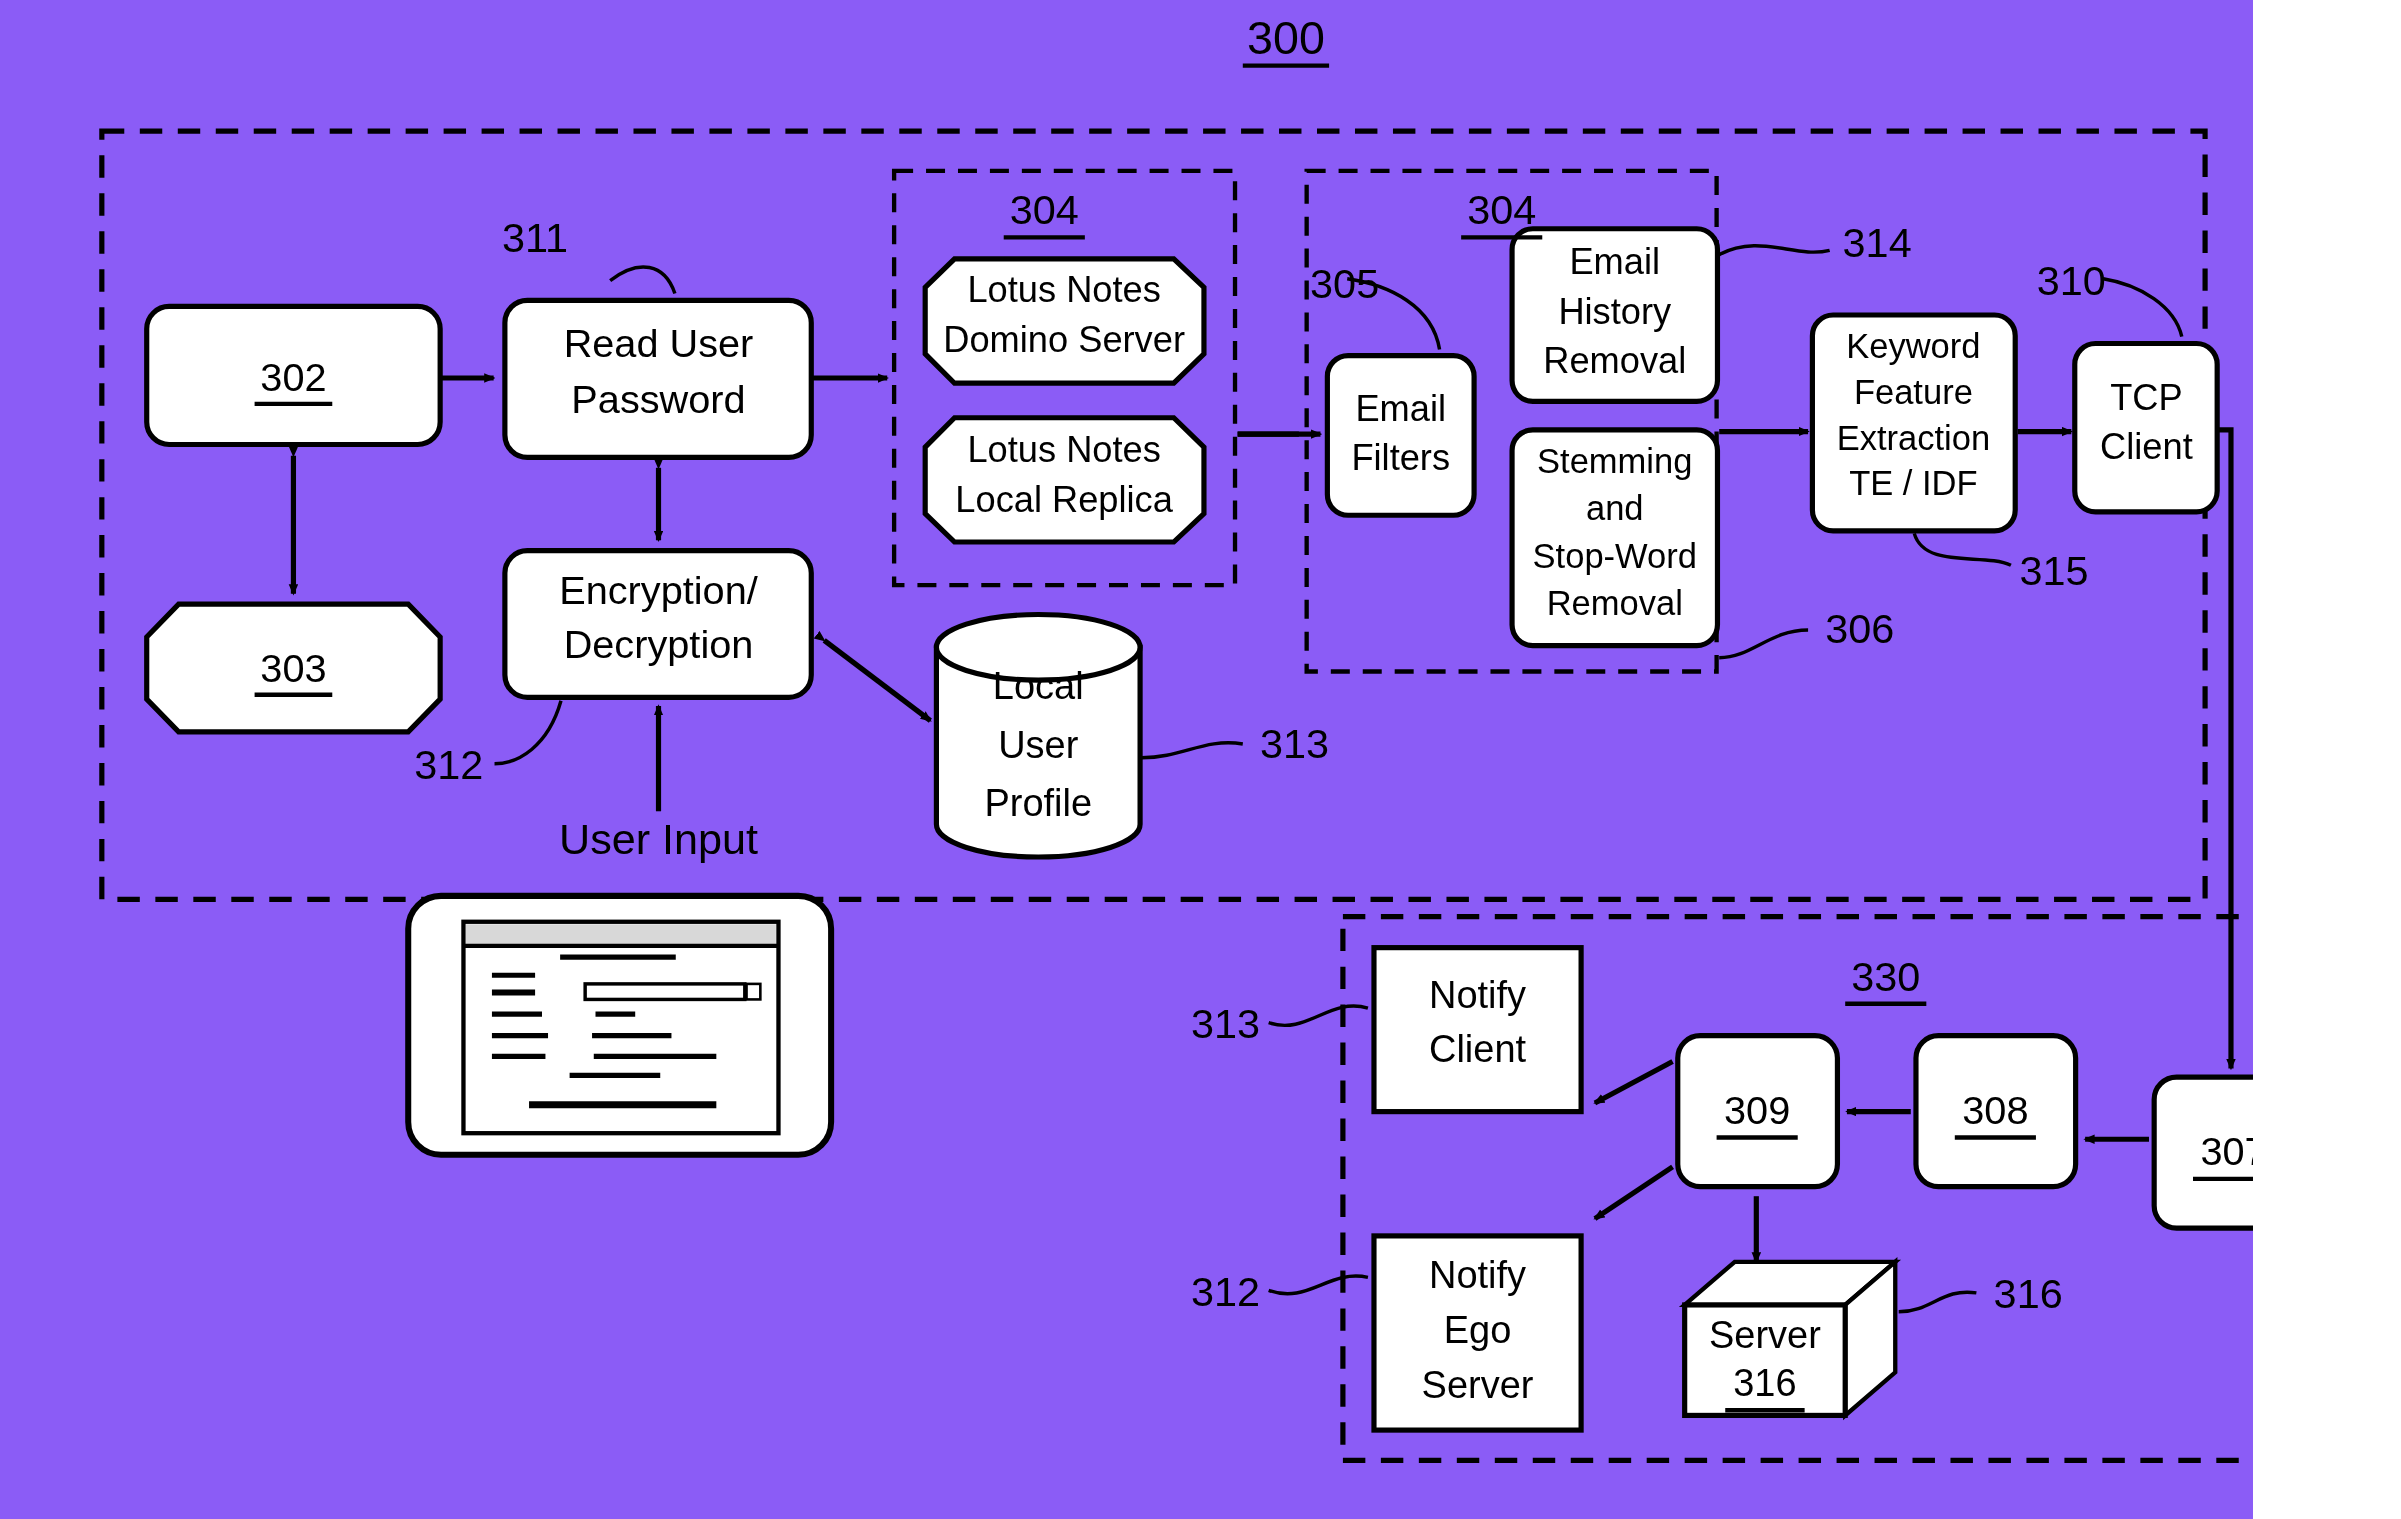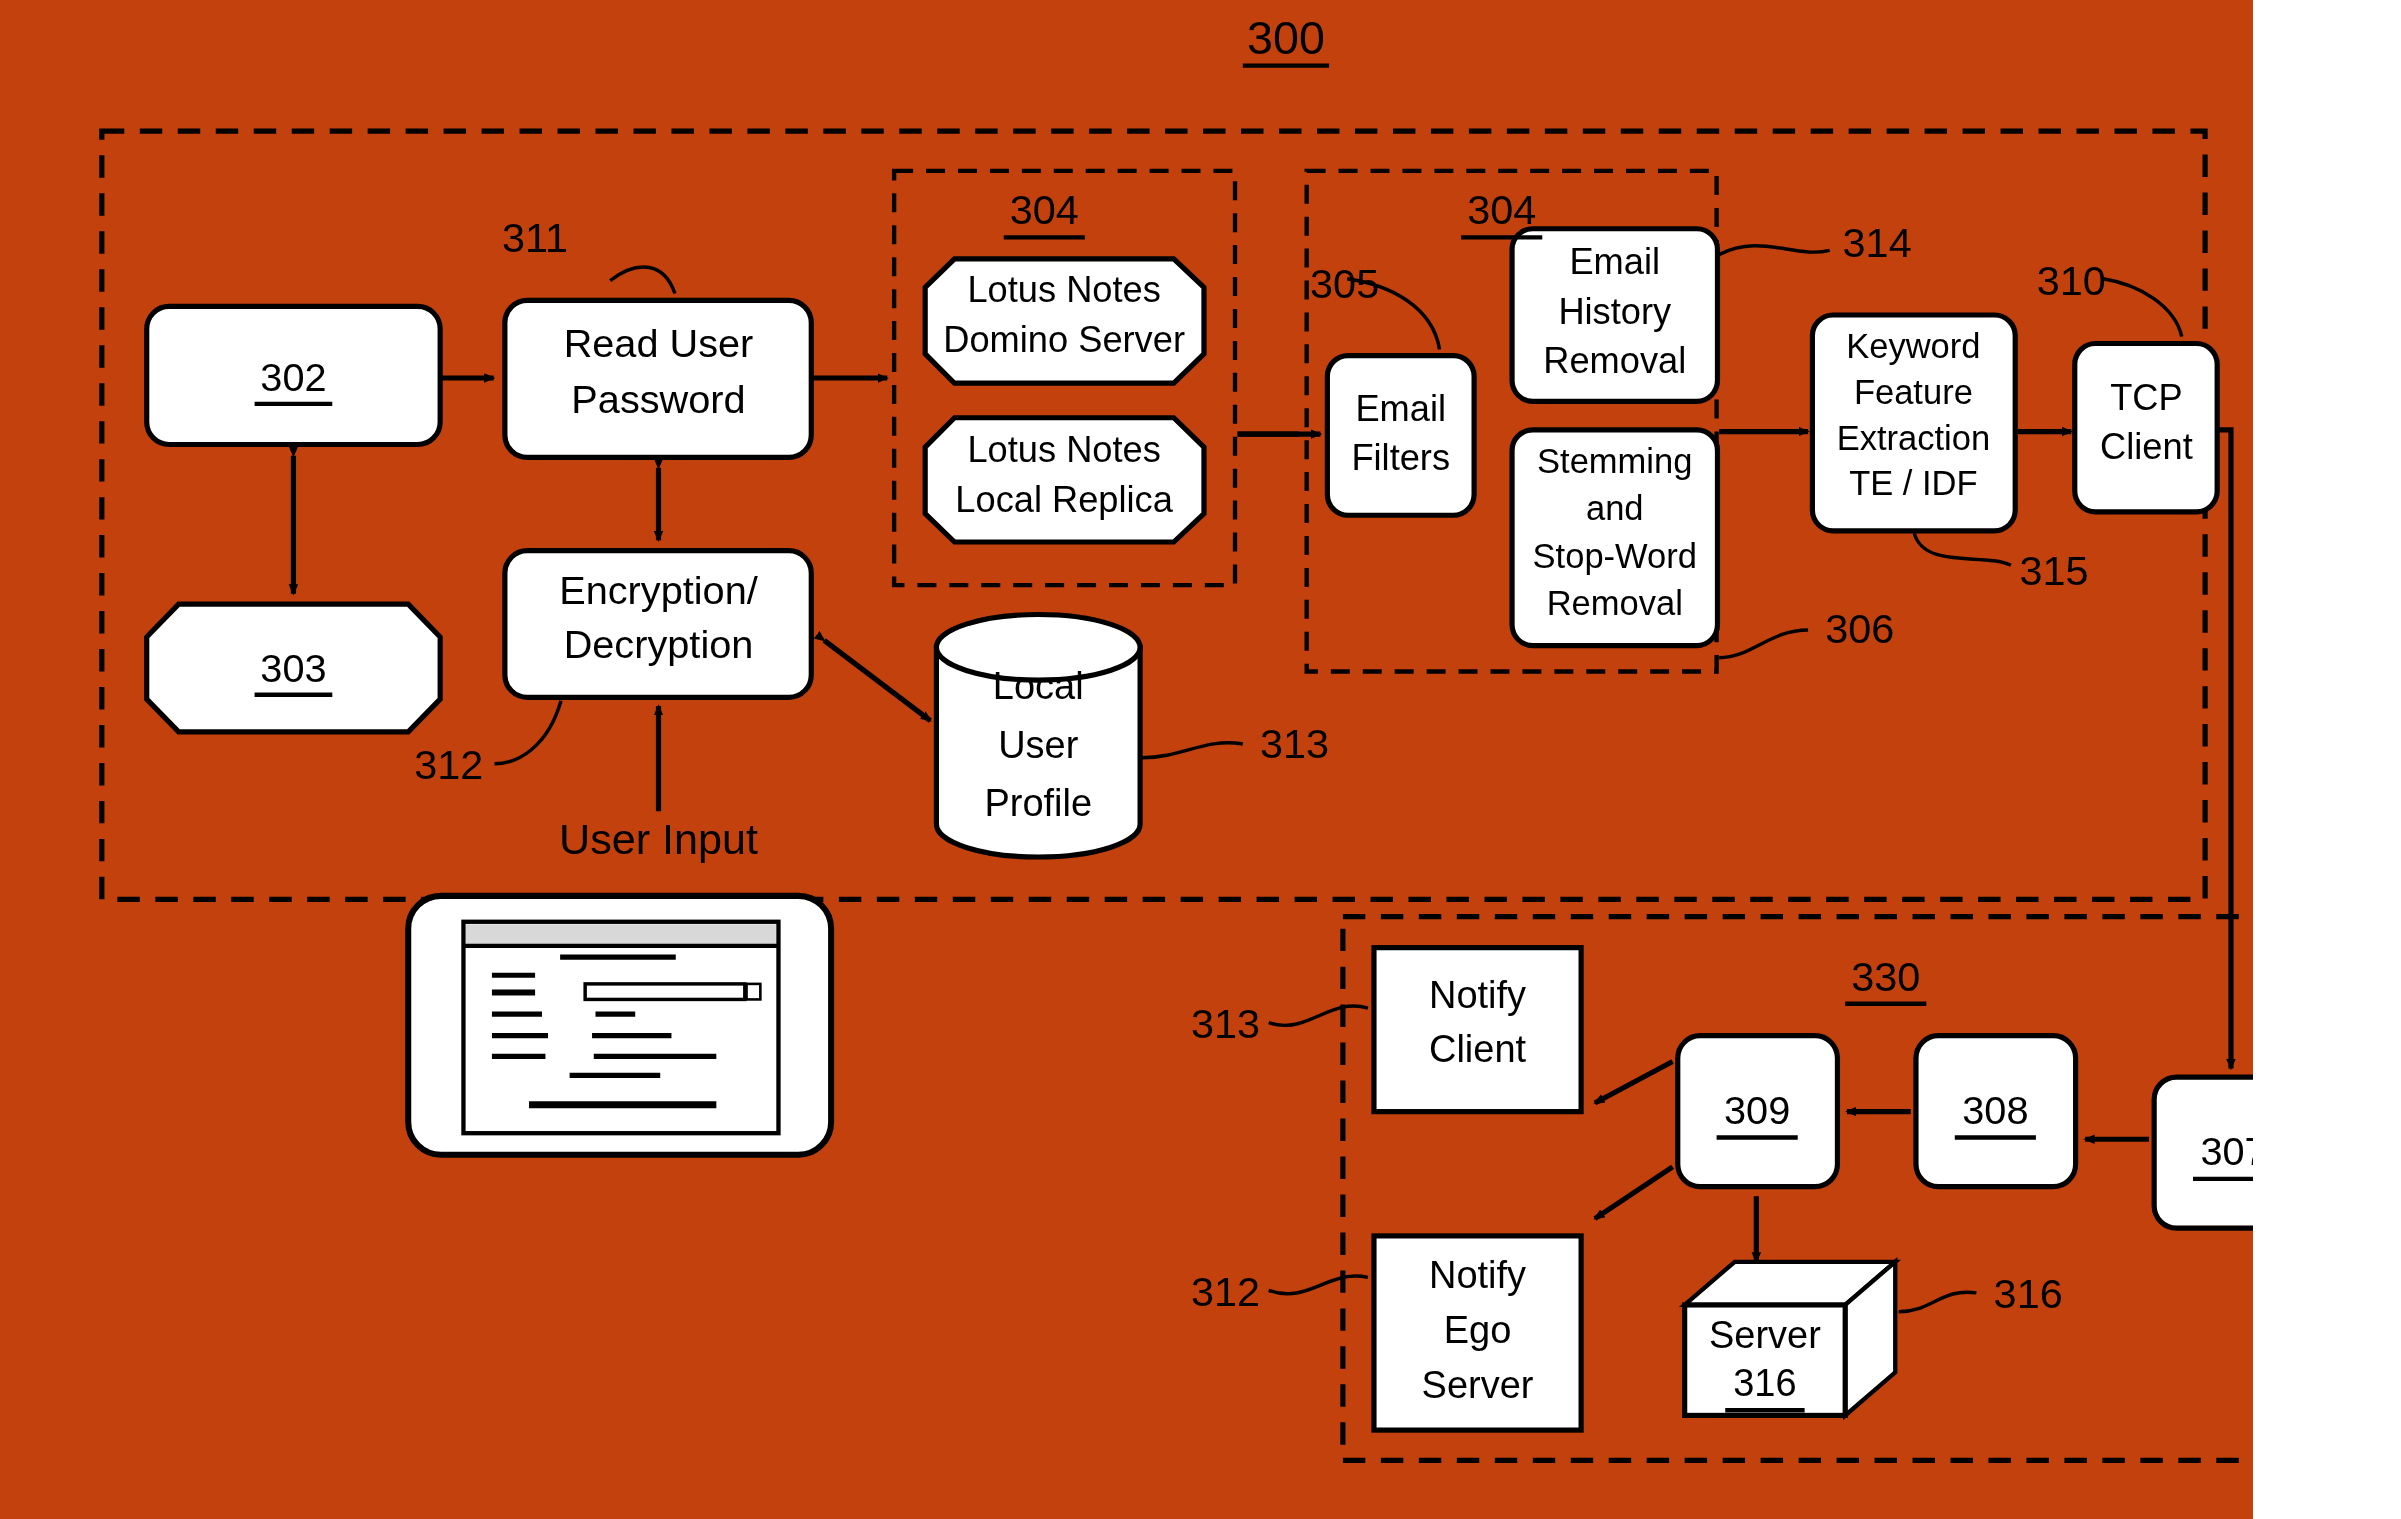--- a/index.html
+++ b/index.html
@@ -8,21 +8,21 @@
     background: #ffffff;
   }
   body {
     font-family: "Liberation Sans", sans-serif;
     color: #000000;
   }
   #canvas {
     position: relative;
     width: 2253px;
     height: 1519px;
-    background: #c2410c;
+    background: #8b5cf6;
     overflow: hidden;
   }
   svg.layer {
     position: absolute;
     left: 0;
     top: 0;
     width: 2401px;
     height: 1519px;
   }
   .fig-text {

